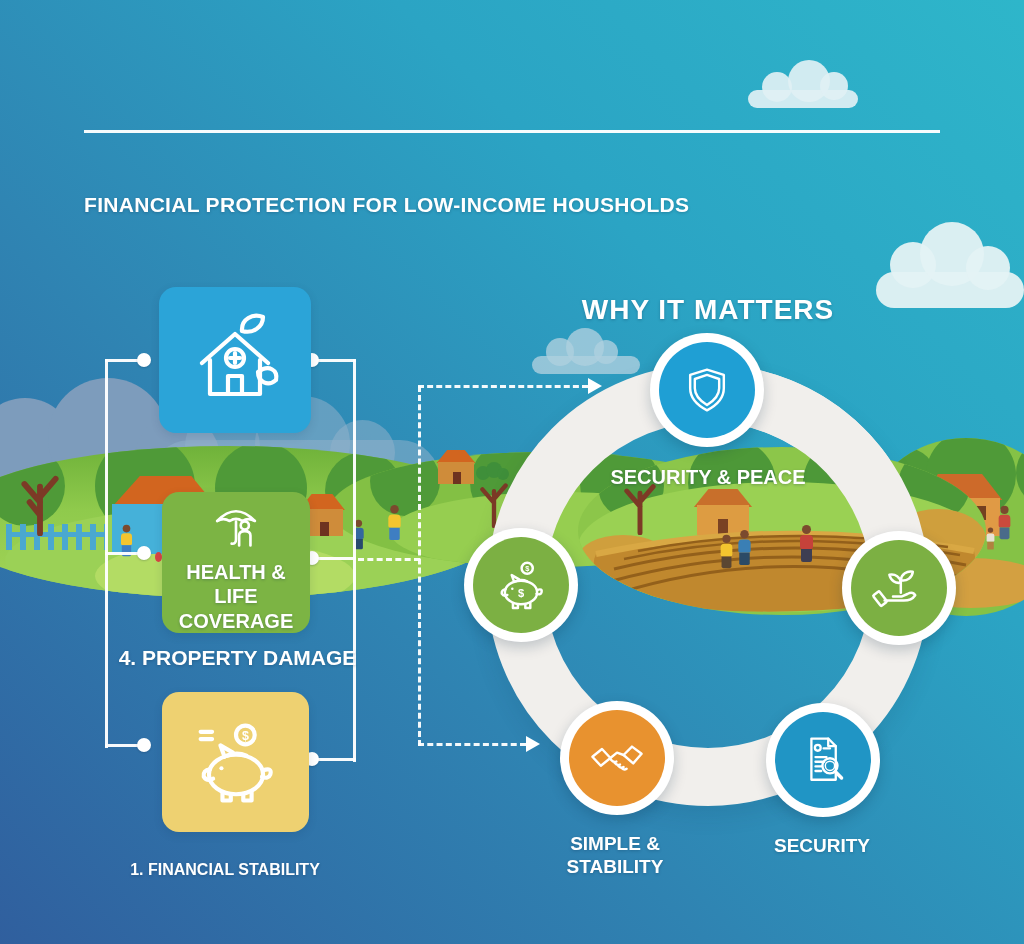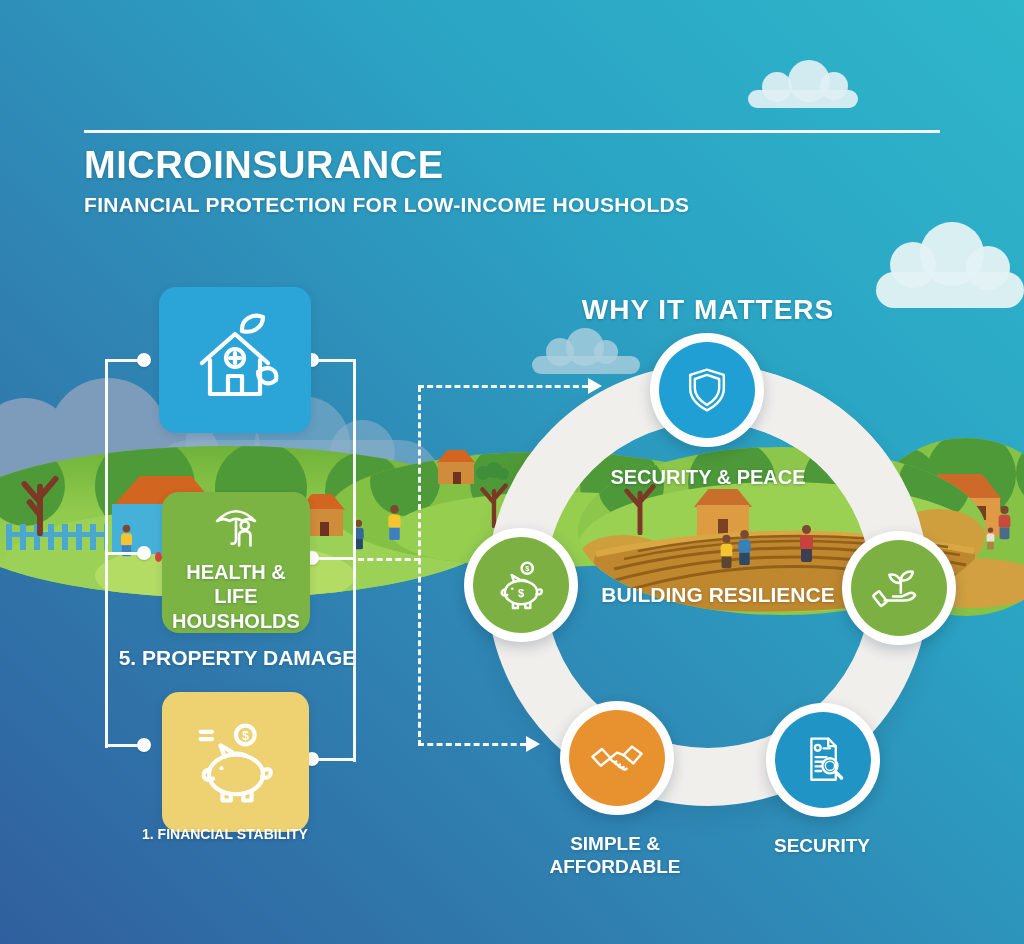--- a/index.html
+++ b/index.html
@@ -273,34 +273,30 @@
         <path d="M51,30 H62"></path>
         <path d="M37,45 H56 M37,53 H52 M37,61 H48 M37,69 H47"></path>
         <circle cx="62" cy="60" r="13"></circle>
         <circle cx="62" cy="60" r="8" stroke-width="2.5"></circle>
         <path d="M71,70 L82,81" stroke-width="6"></path>
       </svg>
     </div>
   </div>
 
   <div class="line" style="left:84px;top:130px;width:856px;height:3px"></div>
-  <div class="txt" style="left:84px;top:142px;width:600px;text-align:left;font-size:38px;letter-spacing:.5px">MICROINSURANCE</div>
   <div class="txt" style="left:84px;top:192px;width:700px;text-align:left;font-size:21px;letter-spacing:.3px">FINANCIAL PROTECTION FOR LOW-INCOME HOUSHOLDS</div>
 
   <div class="txt" style="left:508px;top:293px;width:400px;font-size:28px;letter-spacing:1px">WHY IT MATTERS</div>
 
   <div class="txt" style="left:548px;top:465px;width:320px;font-size:20px">
     <span style="display:block">SECURITY &amp; PEACE</span>
   </div>
-  <div class="txt" style="left:548px;top:582px;width:340px;font-size:21px">
-    <span style="display:block">BUILDING RESILIENCE</span>
-  </div>
   <div class="txt" style="left:515px;top:832px;width:200px;font-size:19px">
     <span style="display:block">SIMPLE &amp;</span>
-    <span style="display:block">AFFORDABLE</span>
+    <span style="display:block">STABILITY</span>
   </div>
   <div class="txt" style="left:722px;top:834px;width:200px;font-size:19px">
     <span style="display:block">SECURITY</span>
   </div>
 
   <div class="line" style="left:105px;top:359px;width:3px;height:389px"></div>
   <div class="line" style="left:105px;top:359px;width:40px;height:3px"></div>
   <div class="line" style="left:105px;top:552px;width:40px;height:3px"></div>
   <div class="line" style="left:105px;top:744px;width:40px;height:3px"></div>
   <div class="dot" style="left:137px;top:353px"></div>
@@ -336,38 +332,38 @@
 
   <div class="box" style="left:162px;top:492px;width:148px;height:141px;background:#7cb444">
     <svg width="76" height="76" viewBox="0 0 100 100" fill="none" stroke="#fff" stroke-width="4.2" stroke-linecap="round" stroke-linejoin="round" style="margin-top:2px">
       <path d="M20,43 Q50,12 80,43 Q70,37 60,43 Q50,36 40,43 Q30,37 20,43 Z"></path>
       <path d="M50,44 V72 Q50,80 43,79"></path>
       <circle cx="64" cy="50" r="6.5"></circle>
       <path d="M55,82 V66 Q55,59 64,59 Q73,59 73,66 V82"></path>
     </svg>
     <div class="txt" style="position:static;font-size:20px;margin-top:3px">
       <span style="display:block">HEALTH &amp;</span>
-      <span style="display:block">LIFE HOUSHOLDS</span>
+      <span style="display:block">LIFE COVERAGE</span>
     </div>
   </div>
   <div class="txt" style="left:95px;top:645px;width:285px;font-size:21px">
-    <span style="display:block">5. PROPERTY DAMAGE</span>
+    <span style="display:block">4. PROPERTY DAMAGE</span>
   </div>
 
   <div class="box" style="left:162px;top:692px;width:147px;height:140px;background:#eed171">
     <svg width="104" height="104" viewBox="0 0 100 100" fill="none" stroke="#fff" stroke-width="4" stroke-linecap="round" stroke-linejoin="round">
       <ellipse cx="50" cy="62" rx="26" ry="19"></ellipse>
       <path d="M39,45 L35,34 L47,41"></path>
       <path d="M25,57 Q18,58 19,64 Q22,69 28,66"></path>
       <circle cx="36" cy="56" r="2" fill="#fff" stroke="none"></circle>
       <path d="M37,79 V87 H45 V81 M57,81 V87 H65 V79"></path>
       <path d="M76,58 Q85,55 83,62 Q81,67 75,64"></path>
       <path d="M41,44 Q51,40 60,44"></path>
       <circle cx="59" cy="24" r="9"></circle>
       <text x="59" y="29" font-size="12" fill="#fff" stroke="none" text-anchor="middle" font-family="'Liberation Sans',sans-serif" font-weight="bold">$</text>
       <path d="M16,21 H27 M16,28 H27"></path>
     </svg>
   </div>
-  <div class="txt" style="left:75px;top:826px;width:300px;font-size:14px">
+  <div class="txt" style="left:75px;top:860px;width:300px;font-size:16px">
     <span style="display:block">1. FINANCIAL STABILITY</span>
   </div>
 
 </div>
 
 </body></html>

